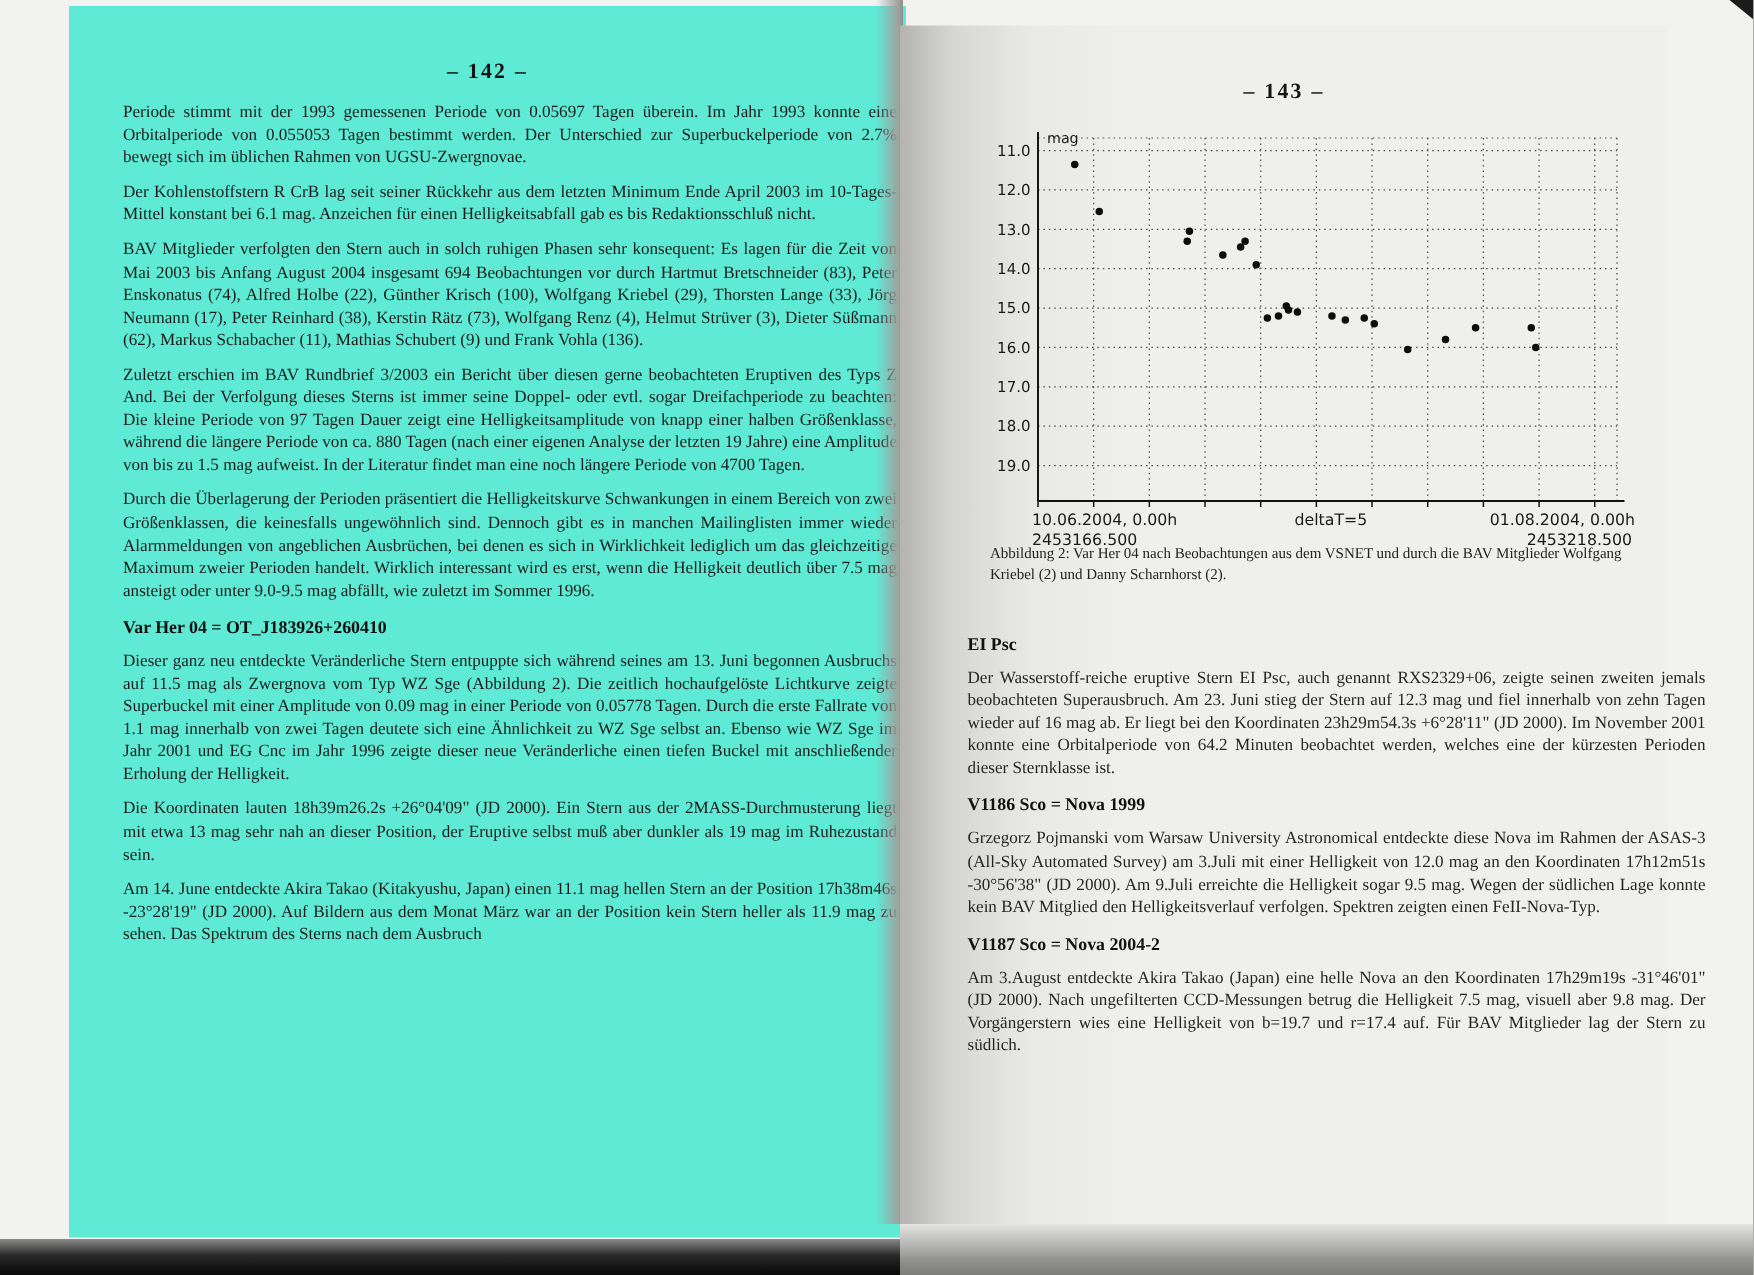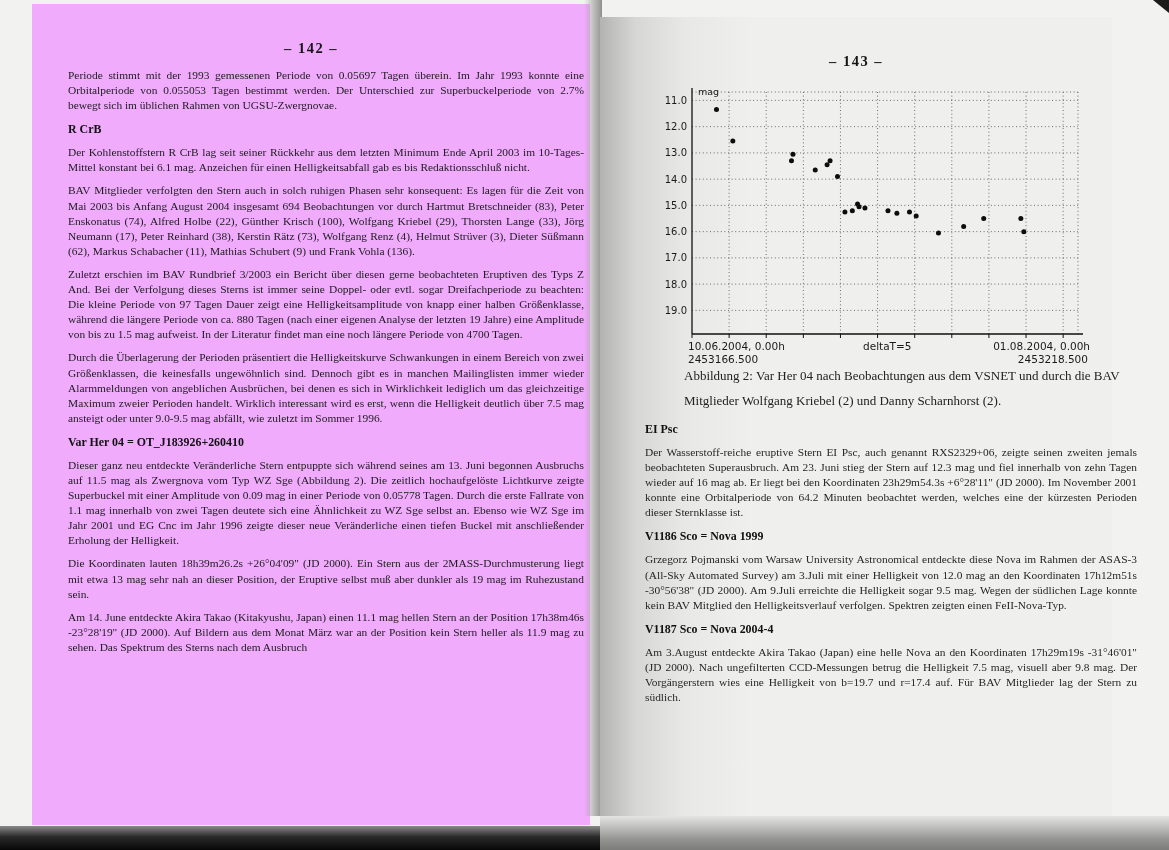--- a/index.html
+++ b/index.html
@@ -1,22 +1,22 @@
 <!DOCTYPE html>
 <html><head>
 <meta charset="utf-8">
 <style>
   html,body{margin:0;padding:0;background:#777;}
   .stage{position:relative;width:1169px;height:850px;overflow:hidden;
          background:#f2f2f0;font-family:"Liberation Serif",serif;}
   
   .binding{position:absolute;left:2px;top:6px;width:28px;height:820px;
     background:repeating-linear-gradient(90deg,#e9e9e7 0 2px,#7e7e7c 2px 5px,#3f3f3d 5px 9px,#b0b0ae 9px 11px,#55555 11px 13px,#4a4a48 13px 16px);}
-  .left-page{position:absolute;left:32px;top:4px;width:558px;height:821px;
-    background:#f0abfc;}
+  .left-page{position:absolute;left:46px;top:4px;width:558px;height:821px;
+    background:#5eead4;}
   .right-page{position:absolute;left:600px;top:17px;width:512px;height:816px;
     background:linear-gradient(90deg,#b3b3b1 0,#d6d6d4 35px,#e8e8e6 85px,#efefed 150px,#efefed 100%);}
   .gutter{position:absolute;left:584px;top:0;width:18px;height:816px;
     background:linear-gradient(90deg,rgba(240,240,238,0),#a0a09e 85%,#8d8d8b);}
   .bottom-band-left{position:absolute;left:0;top:826px;width:600px;height:24px;
     background:linear-gradient(180deg,#8a8a8a,#2a2a2a 45%,#070707);}
   .bottom-band-right{position:absolute;left:600px;top:816px;width:569px;height:34px;
     background:linear-gradient(180deg,#e4e4e2,#bdbdbb 35%,#929290 70%,#7c7c7a);}
   .corner-dark{position:absolute;right:0;top:0;width:0;height:0;
     border-style:solid;border-width:0 16px 13px 0;
@@ -24,35 +24,34 @@
   .page-num{position:absolute;width:100%;text-align:center;
     font-weight:bold;font-size:14.5px;letter-spacing:1.5px;color:#141414;}
   .left-page .page-num{top:36px;}
   .right-page .page-num{top:36px;}
   .textcol{position:absolute;color:#1c1c1c;}
   .left-page .textcol{left:36px;top:64px;width:516px;}
   .right-page .textcol{left:45px;top:396px;width:492px;color:#262626;}
   .bp{font-size:11.4px;line-height:15.1px;text-align:justify;margin:0 0 8px;}
   .bh{font-size:11.9px;font-weight:bold;margin:9px 0 8px;color:#111;}
   .figure-caption{position:absolute;left:60px;top:346px;width:446px;
-    font-size:13px;line-height:25px;color:#222;margin-left:24px;}
+    font-size:10px;line-height:14px;color:#222;}
   .chart{position:absolute;left:0;top:60px;}
   .chart text{font-family:"DejaVu Sans",sans-serif;fill:#1a1a1a;}
 </style>
 </head>
 <body>
 
 <div class="stage">
   <div class="binding"></div>
 
   <div class="left-page">
     <div class="page-num">– 142 –</div>
     <div class="textcol" id="left-blocks">
         <p class="bp">Periode stimmt mit der 1993 gemessenen Periode von 0.05697 Tagen überein. Im Jahr 1993 konnte eine Orbitalperiode von 0.055053 Tagen bestimmt werden. Der Unterschied zur Superbuckelperiode von 2.7% bewegt sich im üblichen Rahmen von UGSU-Zwergnovae.</p>
-        <h3 class="bh">R CrB</h3>
         <p class="bp">Der Kohlenstoffstern R CrB lag seit seiner Rückkehr aus dem letzten Minimum Ende April 2003 im 10-Tages-Mittel konstant bei 6.1 mag. Anzeichen für einen Helligkeitsabfall gab es bis Redaktionsschluß nicht.</p>
         <p class="bp">BAV Mitglieder verfolgten den Stern auch in solch ruhigen Phasen sehr konsequent: Es lagen für die Zeit von Mai 2003 bis Anfang August 2004 insgesamt 694 Beobachtungen vor durch Hartmut Bretschneider (83), Peter Enskonatus (74), Alfred Holbe (22), Günther Krisch (100), Wolfgang Kriebel (29), Thorsten Lange (33), Jörg Neumann (17), Peter Reinhard (38), Kerstin Rätz (73), Wolfgang Renz (4), Helmut Strüver (3), Dieter Süßmann (62), Markus Schabacher (11), Mathias Schubert (9) und Frank Vohla (136).</p>
         <p class="bp">Zuletzt erschien im BAV Rundbrief 3/2003 ein Bericht über diesen gerne beobachteten Eruptiven des Typs Z And. Bei der Verfolgung dieses Sterns ist immer seine Doppel- oder evtl. sogar Dreifachperiode zu beachten: Die kleine Periode von 97 Tagen Dauer zeigt eine Helligkeitsamplitude von knapp einer halben Größenklasse, während die längere Periode von ca. 880 Tagen (nach einer eigenen Analyse der letzten 19 Jahre) eine Amplitude von bis zu 1.5 mag aufweist. In der Literatur findet man eine noch längere Periode von 4700 Tagen.</p>
         <p class="bp">Durch die Überlagerung der Perioden präsentiert die Helligkeitskurve Schwankungen in einem Bereich von zwei Größenklassen, die keinesfalls ungewöhnlich sind. Dennoch gibt es in manchen Mailinglisten immer wieder Alarmmeldungen von angeblichen Ausbrüchen, bei denen es sich in Wirklichkeit lediglich um das gleichzeitige Maximum zweier Perioden handelt. Wirklich interessant wird es erst, wenn die Helligkeit deutlich über 7.5 mag ansteigt oder unter 9.0-9.5 mag abfällt, wie zuletzt im Sommer 1996.</p>
         <h3 class="bh">Var Her 04 = OT_J183926+260410</h3>
         <p class="bp">Dieser ganz neu entdeckte Veränderliche Stern entpuppte sich während seines am 13. Juni begonnen Ausbruchs auf 11.5 mag als Zwergnova vom Typ WZ Sge (Abbildung 2). Die zeitlich hochaufgelöste Lichtkurve zeigte Superbuckel mit einer Amplitude von 0.09 mag in einer Periode von 0.05778 Tagen. Durch die erste Fallrate von 1.1 mag innerhalb von zwei Tagen deutete sich eine Ähnlichkeit zu WZ Sge selbst an. Ebenso wie WZ Sge im Jahr 2001 und EG Cnc im Jahr 1996 zeigte dieser neue Veränderliche einen tiefen Buckel mit anschließender Erholung der Helligkeit.</p>
         <p class="bp">Die Koordinaten lauten 18h39m26.2s +26°04'09" (JD 2000). Ein Stern aus der 2MASS-Durchmusterung liegt mit etwa 13 mag sehr nah an dieser Position, der Eruptive selbst muß aber dunkler als 19 mag im Ruhezustand sein.</p>
         <p class="bp">Am 14. June entdeckte Akira Takao (Kitakyushu, Japan) einen 11.1 mag hellen Stern an der Position 17h38m46s -23°28'19" (JD 2000). Auf Bildern aus dem Monat März war an der Position kein Stern heller als 11.9 mag zu sehen. Das Spektrum des Sterns nach dem Ausbruch</p>
       </div>
   </div>
@@ -133,21 +132,21 @@
         <circle cx="383.7269230769231" cy="141.51193058568333" r="2.5" fill="#0d0d0d"></circle>
         <circle cx="420.84230769230766" cy="141.51193058568333" r="2.5" fill="#0d0d0d"></circle>
         <circle cx="423.8115384615385" cy="154.63557483731023" r="2.5" fill="#0d0d0d"></circle>
       </svg>
     <div class="figure-caption">Abbildung 2: Var Her 04 nach Beobachtungen aus dem VSNET und durch die BAV Mitglieder Wolfgang Kriebel (2) und Danny Scharnhorst (2).</div>
     <div class="textcol" id="right-blocks">
         <h3 class="bh">EI Psc</h3>
         <p class="bp">Der Wasserstoff-reiche eruptive Stern EI Psc, auch genannt RXS2329+06, zeigte seinen zweiten jemals beobachteten Superausbruch. Am 23. Juni stieg der Stern auf 12.3 mag und fiel innerhalb von zehn Tagen wieder auf 16 mag ab. Er liegt bei den Koordinaten 23h29m54.3s +6°28'11" (JD 2000). Im November 2001 konnte eine Orbitalperiode von 64.2 Minuten beobachtet werden, welches eine der kürzesten Perioden dieser Sternklasse ist.</p>
         <h3 class="bh">V1186 Sco = Nova 1999</h3>
         <p class="bp">Grzegorz Pojmanski vom Warsaw University Astronomical entdeckte diese Nova im Rahmen der ASAS-3 (All-Sky Automated Survey) am 3.Juli mit einer Helligkeit von 12.0 mag an den Koordinaten 17h12m51s -30°56'38" (JD 2000). Am 9.Juli erreichte die Helligkeit sogar 9.5 mag. Wegen der südlichen Lage konnte kein BAV Mitglied den Helligkeitsverlauf verfolgen. Spektren zeigten einen FeII-Nova-Typ.</p>
-        <h3 class="bh">V1187 Sco = Nova 2004-4</h3>
+        <h3 class="bh">V1187 Sco = Nova 2004-2</h3>
         <p class="bp">Am 3.August entdeckte Akira Takao (Japan) eine helle Nova an den Koordinaten 17h29m19s -31°46'01" (JD 2000). Nach ungefilterten CCD-Messungen betrug die Helligkeit 7.5 mag, visuell aber 9.8 mag. Der Vorgängerstern wies eine Helligkeit von b=19.7 und r=17.4 auf. Für BAV Mitglieder lag der Stern zu südlich.</p>
       </div>
   </div>
 
   <div class="bottom-band-left"></div>
   <div class="bottom-band-right"></div>
   <div class="corner-dark"></div>
 </div>
 
 </body></html>

